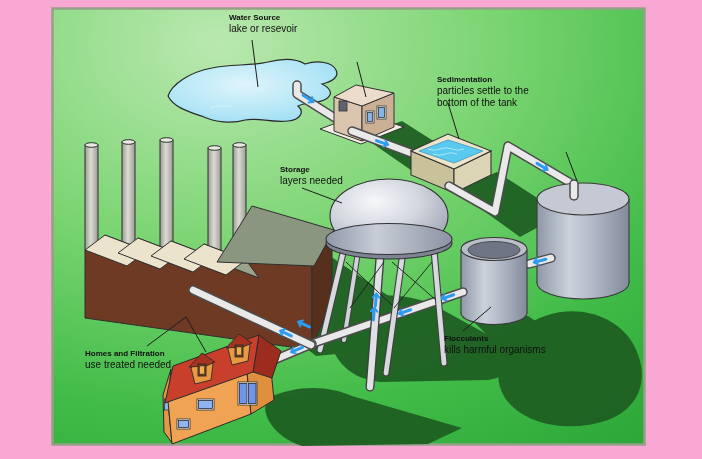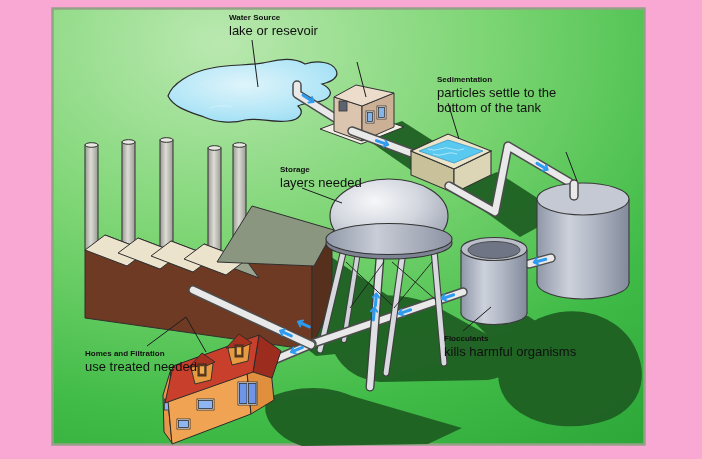--- a/index.html
+++ b/index.html
@@ -2,21 +2,21 @@
 <html><head>
 <meta charset="utf-8">
 <style>
   html,body{margin:0;padding:0;}
   body{background:#ece8d5;font-family:"Liberation Sans",sans-serif;}
   .stage{position:relative;width:702px;height:459px;background:#f9a8d4;overflow:hidden;}
   .stage svg{position:absolute;left:0;top:0;}
   .labels{position:absolute;left:0;top:0;width:702px;height:459px;pointer-events:none;}
   .label{position:absolute;color:#101010;}
   .lt{font-weight:bold;font-size:8px;line-height:1.2;}
-  .ld{font-size:13px;line-height:1.2;white-space:pre-line;}
+  .ld{font-size:10px;line-height:1.2;white-space:pre-line;}
 </style>
 </head>
 <body>
 
 <div class="stage">
 <svg width="702" height="459" viewBox="0 0 702 459">
   <defs>
     <radialGradient id="gGreen" cx="0.28" cy="0.08" r="1.15">
       <stop offset="0" stop-color="#bae8b0"></stop>
       <stop offset="0.4" stop-color="#7cd573"></stop>

